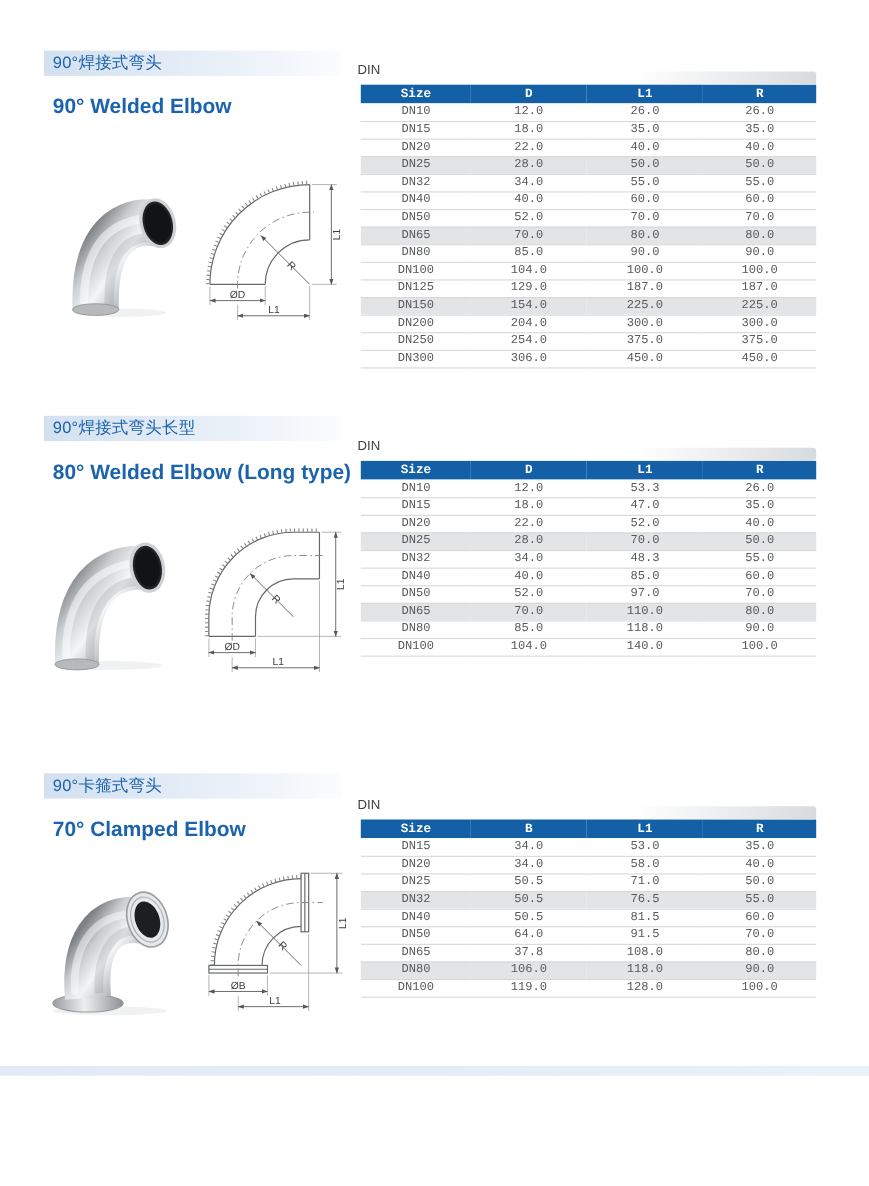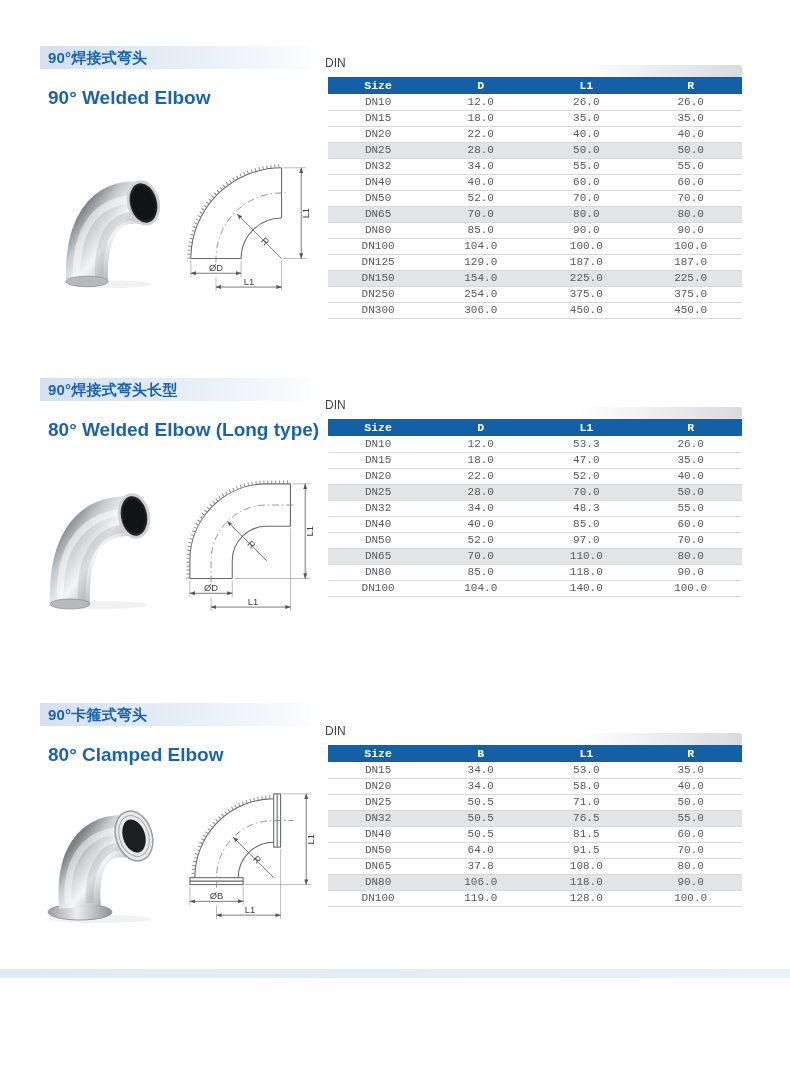--- a/index.html
+++ b/index.html
@@ -19,21 +19,21 @@
   }
   .sec{position:absolute;left:0;width:790px;}
   .sec.s1{top:46px;}
   .sec.s2{top:378px;}
   .sec.s3{top:703px;}
 
   .titles{position:absolute;left:40px;top:0;}
   .t-cn{
     width:270px;height:23px;line-height:23px;padding-left:8px;
     background:linear-gradient(to right,var(--band-from),#e9f0f8 60%,#fbfcfe);
-    font-size:15px;font-weight:700;color:var(--title);letter-spacing:.2px;
+    font-size:15px;font-weight:400;color:var(--title);letter-spacing:.2px;
   }
   .t-en{font-size:19px;font-weight:600;color:var(--title);padding-left:8px;margin-top:18px;}
 
   .photo{position:absolute;}
   .s1 .photo{left:42px;top:108px;}
   .s2 .photo{left:28px;top:92px;}
   .s3 .photo{left:22px;top:78px;}
   .drawing{position:absolute;}
   .s1 .drawing{left:180px;top:102px;}
   .s2 .drawing{left:180px;top:90px;}
@@ -217,20 +217,26 @@
                 <td>187.0</td>
                 <td>187.0</td>
               </tr>
               <tr class="shaded">
                 <td>DN150</td>
                 <td>154.0</td>
                 <td>225.0</td>
                 <td>225.0</td>
               </tr>
               <tr>
+                <td>DN200</td>
+                <td>204.0</td>
+                <td>300.0</td>
+                <td>300.0</td>
+              </tr>
+              <tr>
                 <td>DN250</td>
                 <td>254.0</td>
                 <td>375.0</td>
                 <td>375.0</td>
               </tr>
               <tr>
                 <td>DN300</td>
                 <td>306.0</td>
                 <td>450.0</td>
                 <td>450.0</td>
@@ -376,21 +382,21 @@
               </tr>
             </tbody>
         </table>
       </div>
     </div>
   </section>
 
   <section class="sec s3">
     <header class="titles">
       <div class="t-cn">90°卡箍式弯头</div>
-      <div class="t-en">80° Clamped Elbow</div>
+      <div class="t-en">70° Clamped Elbow</div>
     </header>
 
     <div class="photo">
       <svg width="152" height="150" viewBox="0 0 152 150">
         <defs>
           <linearGradient id="mg3" x1="0" y1="0" x2="1" y2="1">
             <stop offset="0" stop-color="#7e8184"></stop>
               <stop offset="0.2" stop-color="#c9ccce"></stop>
             <stop offset="0.42" stop-color="#f3f5f6"></stop>
               <stop offset="0.62" stop-color="#c3c6c9"></stop>

